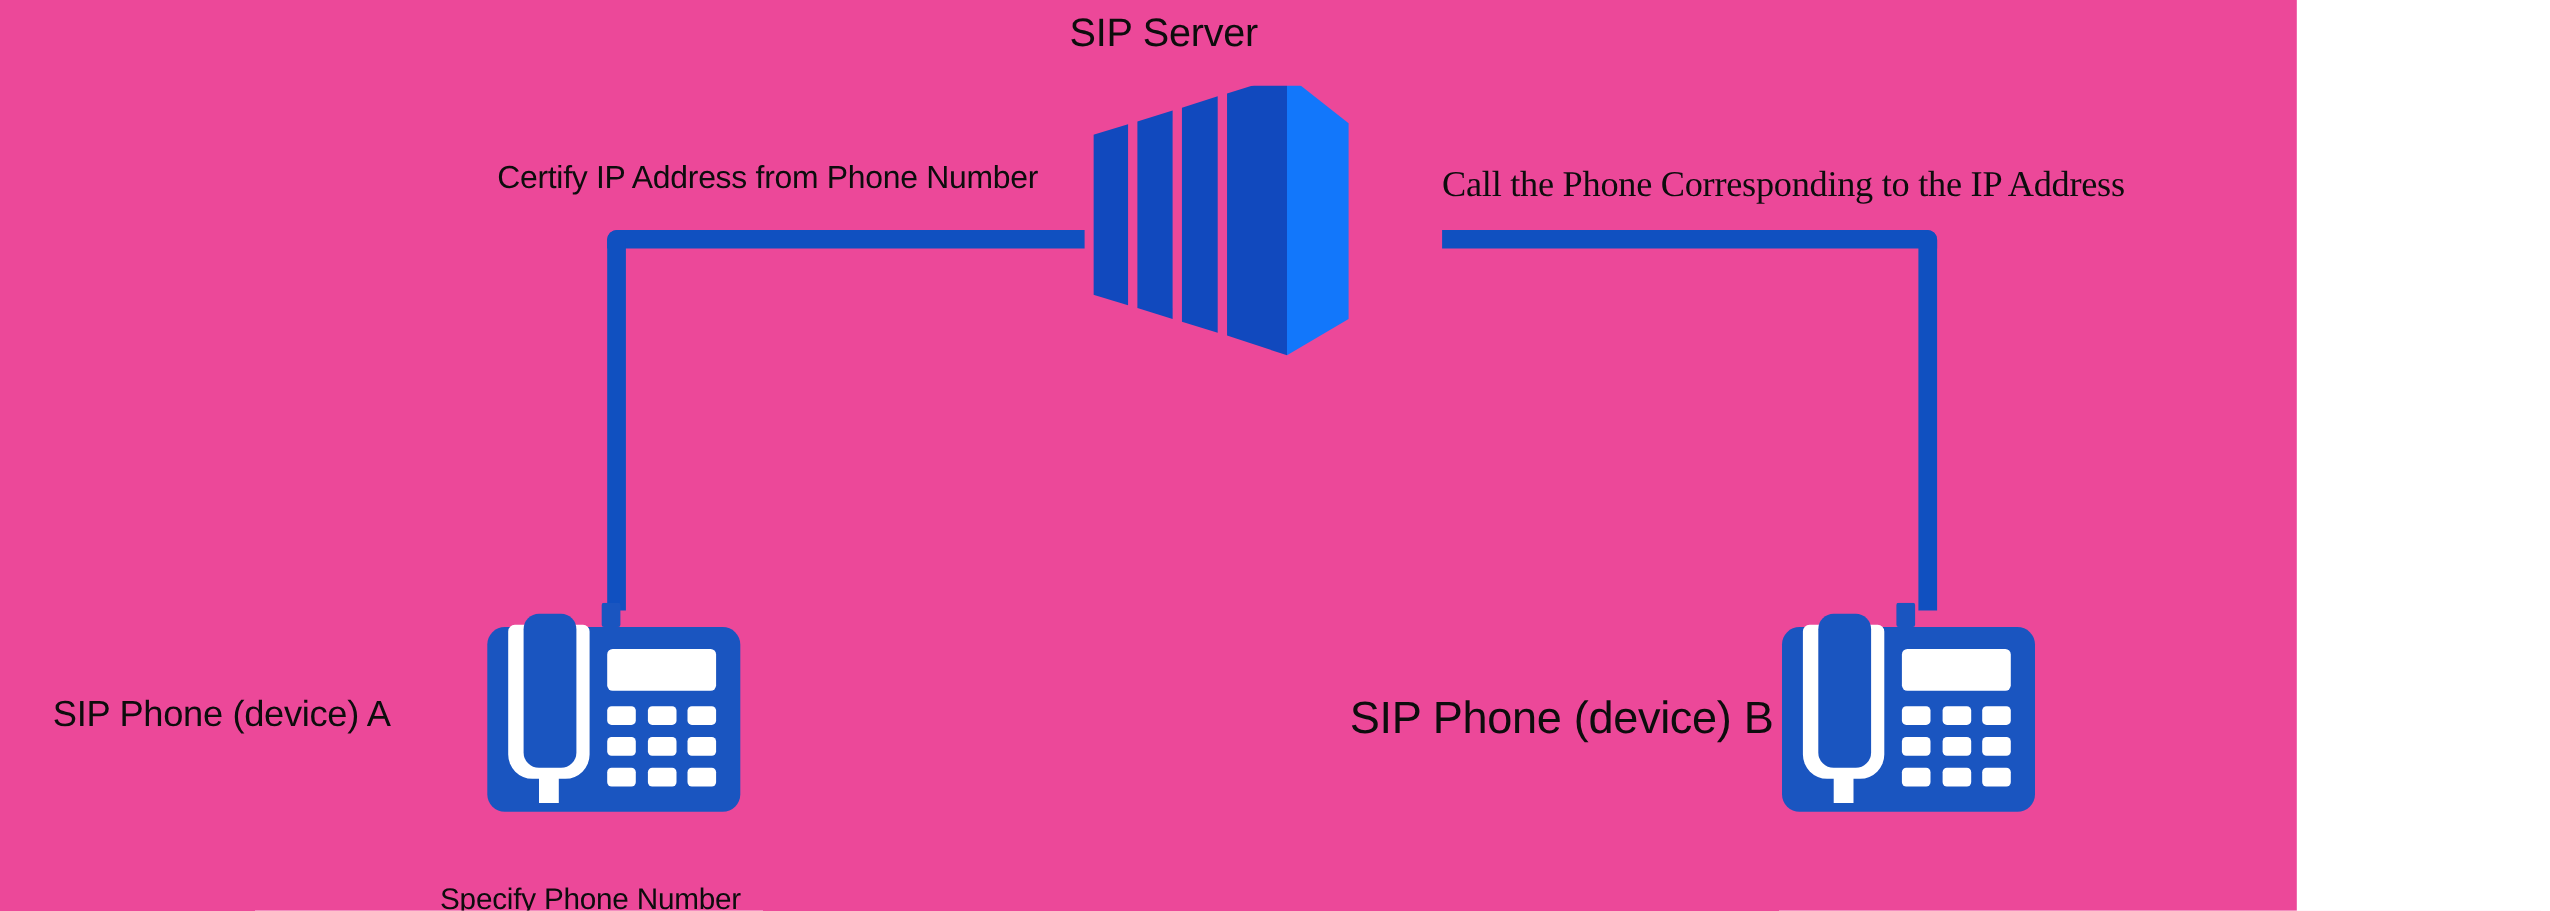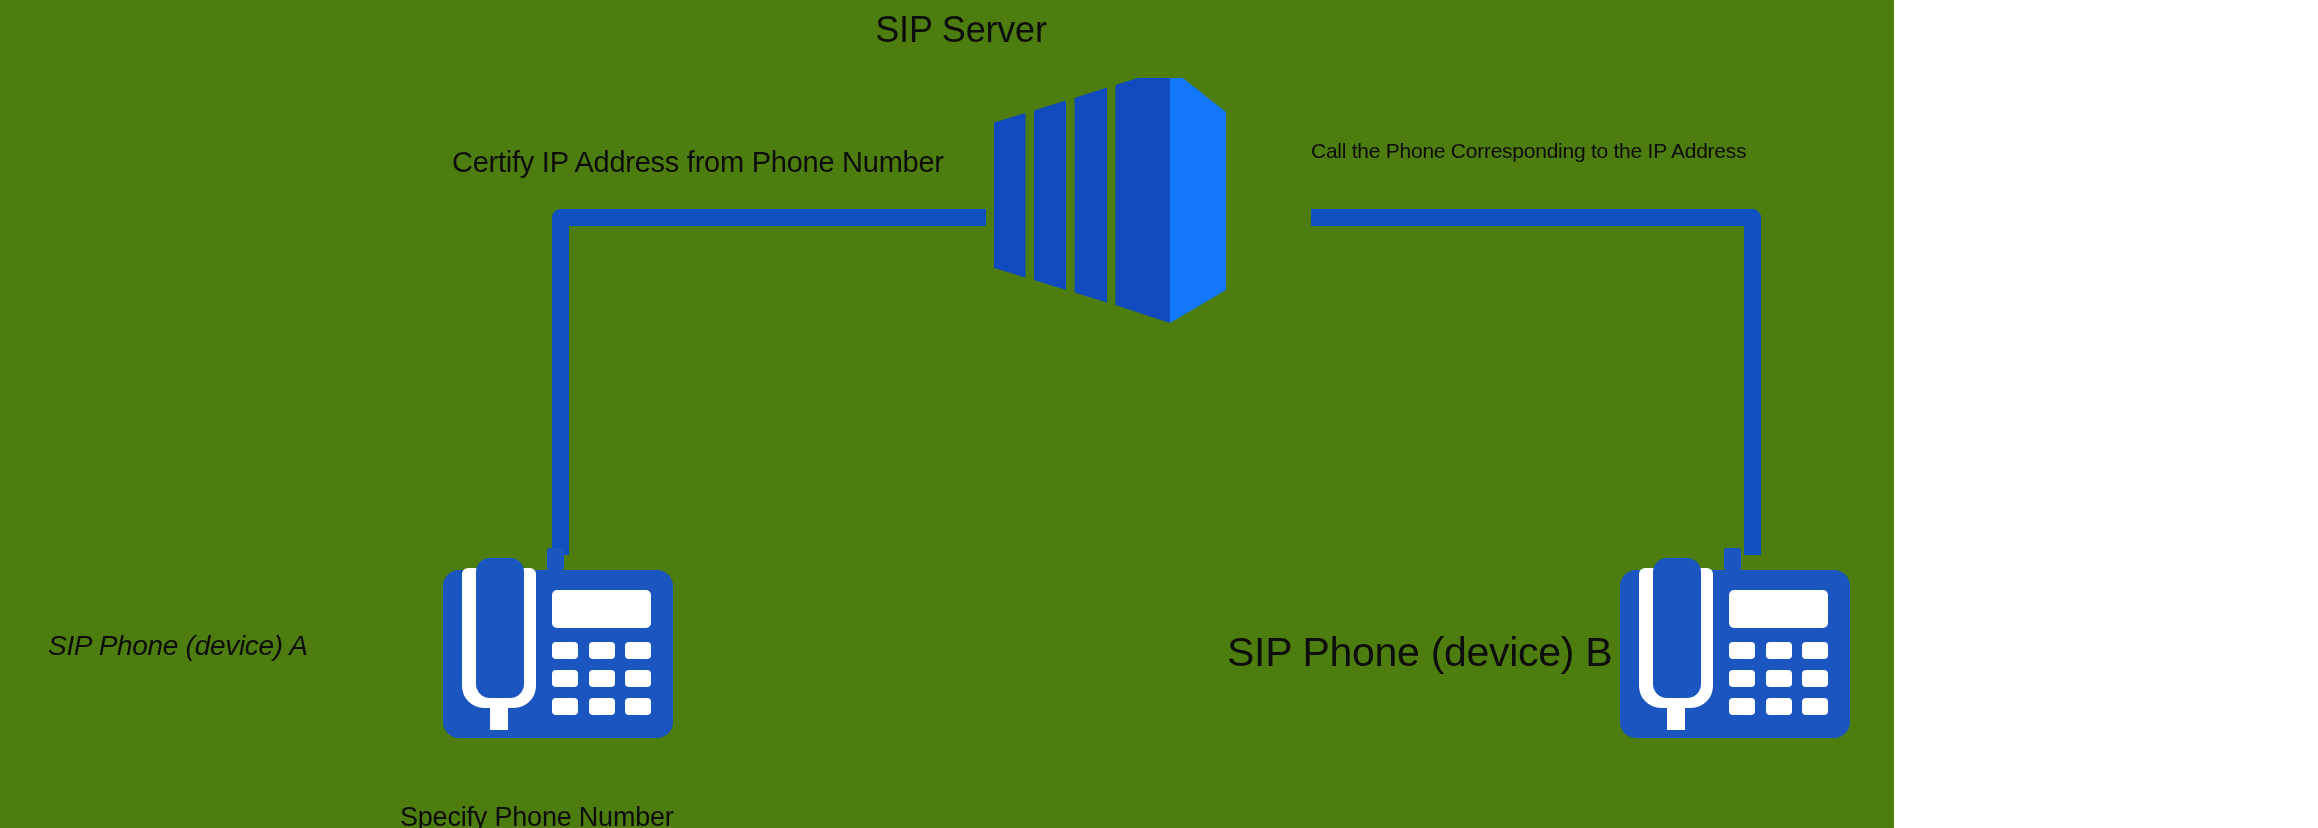--- a/index.html
+++ b/index.html
@@ -5,23 +5,23 @@
   html, body {
     margin: 0;
     padding: 0;
     background: #ffffff;
   }
   body {
     font-family: "Liberation Sans", sans-serif;
   }
   #stage {
     position: relative;
-    width: 1894px;
+    width: 2088px;
     height: 828px;
-    background: #4d7c0f;
+    background: #ec4899;
     overflow: hidden;
   }
 
   
   .txt {
     position: absolute;
     color: #0d0d0d;
     white-space: nowrap;
     font-family: "Liberation Sans", sans-serif;
     font-weight: 400;
@@ -40,30 +40,30 @@
     left: 14px;
   }
   #label-left {
     left: 452px;
     top: 148px;
     font-size: 29px;
     letter-spacing: -0.25px;
   }
   #label-right {
     left: 1311px;
-    top: 140px;
-    font-size: 21px;
+    top: 152px;
+    font-size: 33px;
     letter-spacing: -0.25px;
+    font-family: Liberation Serif, serif;
   }
   #device-a-label {
     left: 48px;
     top: 632px;
-    font-size: 28px;
+    font-size: 33px;
     letter-spacing: -0.3px;
-    font-style: italic;
   }
   #device-b-label {
     left: 1227px;
     top: 632px;
     font-size: 41px;
     letter-spacing: -0.3px;
   }
   #specify-label {
     left: 400px;
     top: 760px;

